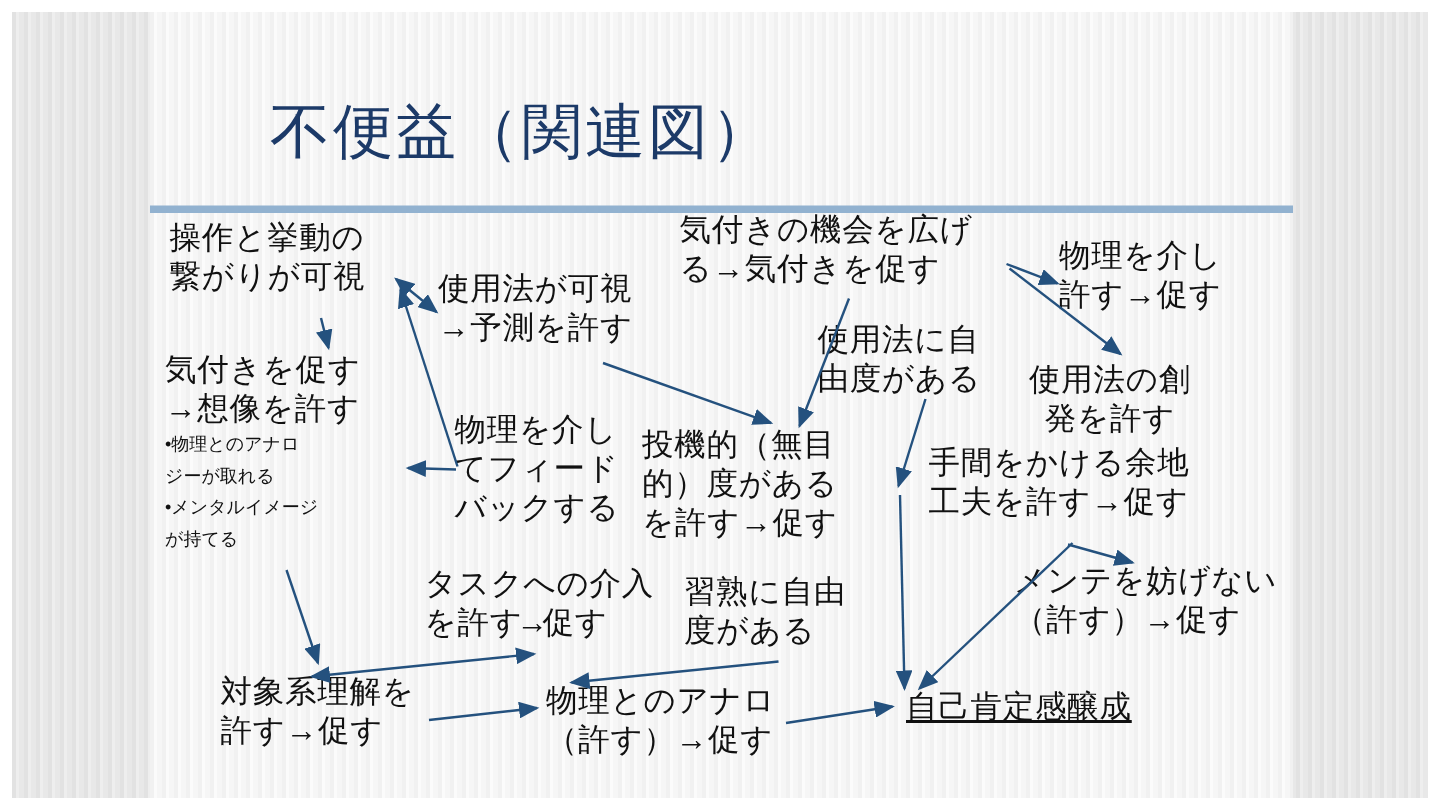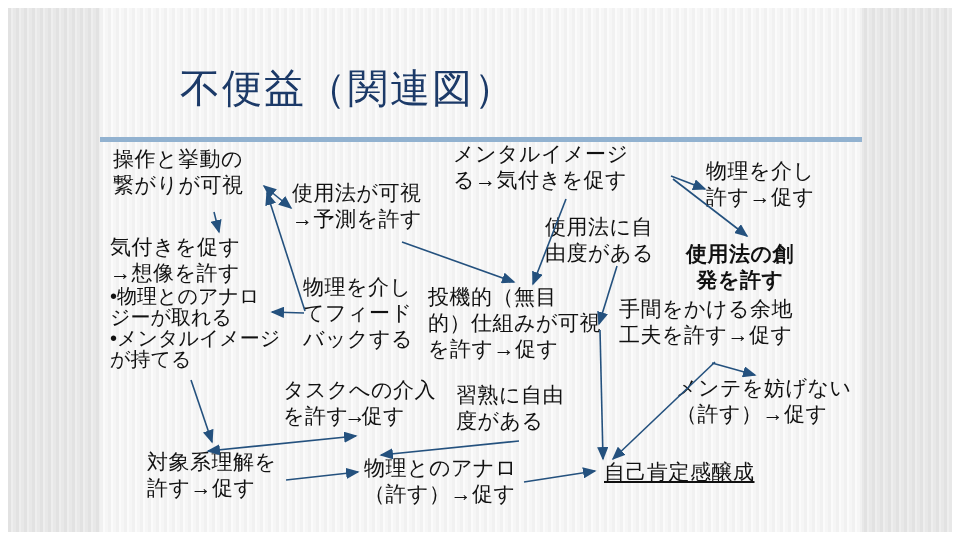--- a/index.html
+++ b/index.html
@@ -8,54 +8,54 @@
   .bg-stripes{position:absolute;left:8px;top:8px;right:8px;bottom:8px;
     background:repeating-linear-gradient(90deg,#e2e2e2 0 3px,#eeeeee 3px 5px,#e8e8e8 5px 8px);}
   .content-bg{position:absolute;left:100px;top:8px;width:762px;bottom:8px;
     background:repeating-linear-gradient(90deg,#f1f1f1 0 3px,#fbfbfb 3px 5px,#f6f6f6 5px 8px);}
   .title{position:absolute;left:180px;top:66px;font-size:40px;font-weight:500;
     letter-spacing:2px;line-height:1.1;}
   .rule{position:absolute;left:100px;top:137px;width:762px;height:5px;}
   .node{position:absolute;color:#111111;font-size:21px;font-weight:500;line-height:26px;
     white-space:pre-line;letter-spacing:0.5px;}
   .node.center .node-label{text-align:center;}
-  .node-sub{font-size:20px;line-height:21px;white-space:pre-line;letter-spacing:0;}
+  .node-sub{font-size:12px;line-height:21px;white-space:pre-line;letter-spacing:0;}
   svg.arrows{position:absolute;left:0;top:0;}
 </style>
 </head>
 <body>
 
 <div class="slide">
   <div class="bg-stripes"></div>
   <div class="content-bg"></div>
   <div class="title" style="color: rgb(28, 58, 104);">不便益（関連図）</div>
   <div class="rule" style="background: rgb(146, 178, 208);"></div>
   <div>
       <div class="node" style="left: 113px; top: 146px;"><div class="node-label">操作と挙動の
 繋がりが可視</div></div>
       <div class="node" style="left: 292px; top: 180px;"><div class="node-label">使用法が可視
 →予測を許す</div></div>
-      <div class="node" style="left: 453px; top: 141px;"><div class="node-label">メンタルイメージ
+      <div class="node" style="left: 453px; top: 141px;"><div class="node-label">気付きの機会を広げ
 る→気付きを促す</div></div>
       <div class="node" style="left: 706px; top: 158px;"><div class="node-label">物理を介し
 許す→促す</div></div>
       <div class="node" style="left: 545px; top: 214px;"><div class="node-label">使用法に自
 由度がある</div></div>
-      <div class="node center" style="left: 686px; top: 241px; font-weight: bold;"><div class="node-label">使用法の創
+      <div class="node center" style="left: 686px; top: 241px;"><div class="node-label">使用法の創
 発を許す</div></div>
       <div class="node" style="left: 110px; top: 234px;"><div class="node-label">気付きを促す
 →想像を許す</div><div class="node-sub">•物理とのアナロ
 ジーが取れる
 •メンタルイメージ
 が持てる</div></div>
       <div class="node" style="left: 303px; top: 274px;"><div class="node-label">物理を介し
 てフィード
 バックする</div></div>
       <div class="node" style="left: 428px; top: 284px;"><div class="node-label">投機的（無目
-的）仕組みが可視
+的）度がある
 を許す→促す</div></div>
       <div class="node" style="left: 619px; top: 296px;"><div class="node-label">手間をかける余地
 工夫を許す→促す</div></div>
       <div class="node" style="left: 283px; top: 379px; font-family: Liberation Mono, monospace;"><div class="node-label">タスクへの介入
 を許す→促す</div></div>
       <div class="node" style="left: 456px; top: 382px;"><div class="node-label">習熟に自由
 度がある</div></div>
       <div class="node" style="left: 676px; top: 375px;"><div class="node-label">メンテを妨げない
 （許す）→促す</div></div>
       <div class="node" style="left: 147px; top: 449px;"><div class="node-label">対象系理解を

